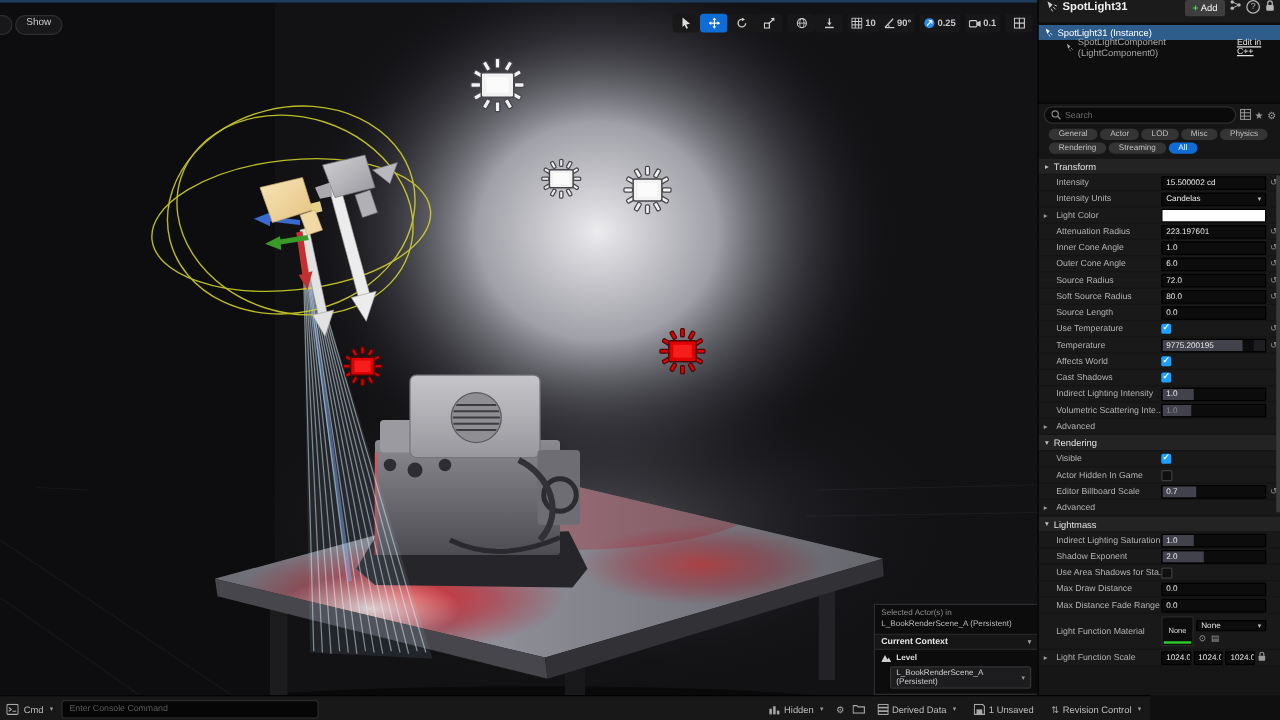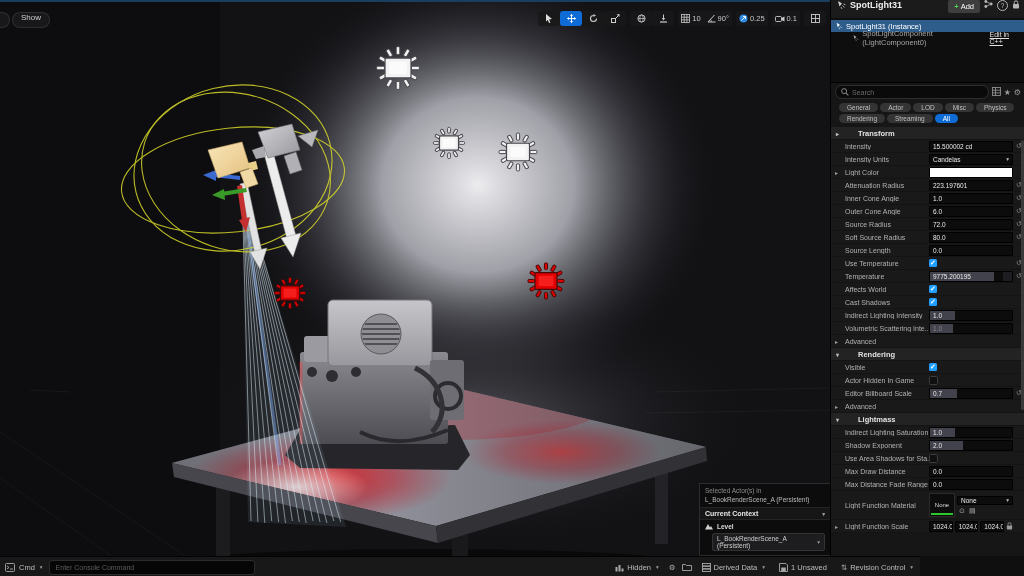--- a/index.html
+++ b/index.html
@@ -8,21 +8,21 @@
         -webkit-font-smoothing:antialiased;}
   
   #viewport{position:absolute;left:0;top:0;width:830px;height:556px;background:#121215;overflow:hidden;}
   #topline{position:absolute;left:0;top:0;width:830px;height:2px;background:#1c3e5e;}
   #scene{position:absolute;left:0;top:0;}
   .vp-pill{position:absolute;display:flex;gap:3px;height:14px;
            background:rgba(26,26,28,.88);border-radius:8px;color:#cfcfcf;font-size:8px;
            padding:0 8px;border:1px solid rgba(70,70,74,.5);}
   #menu-pill{left:-8px;top:12px;width:16px;padding:0;}
   #show-pill{left:12px;top:12px;}
-  #vp-toolbar{position:absolute;right:4px;top:11px;display:flex;align-items:center;gap:0;}
+  #vp-toolbar{position:absolute;right:4px;top:11px;display:flex;align-items:center;gap:0;font-weight:bold;}
   .tbtn{height:15px;min-width:16px;display:flex;align-items:center;justify-content:center;
         gap:2px;background:rgba(24,24,26,.9);border-radius:3px;color:#c8c8c8;font-size:7.5px;
         padding:0 3px;}
   .tbtn.blue{background:#0f6cd6;color:#fff;}
   .tbtn svg{display:block;}
   .tgap{width:4px;}
   
   #ctx{position:absolute;right:0;bottom:0;width:130px;background:rgba(12,12,13,.93);
        border:1px solid #2c2c2e;border-right:none;font-size:6.5px;color:#bbb;}
   #ctx .pad{padding:3px 5px 2px 5px;line-height:1.35;}
@@ -53,22 +53,22 @@
   .trow .sub{margin-left:14px;}
   .edit-link{margin-left:auto;color:#e4e4e4;text-decoration:underline;font-size:7px;}
   #searchrow{display:flex;align-items:center;gap:3px;padding:2px 4px;height:14px;background:#161616;}
   #searchbox{flex:1;display:flex;align-items:center;gap:3px;background:#0a0a0a;
              border:1px solid #2e2e2e;border-radius:7px;height:12px;padding:0 5px;color:#6b6b6b;font-size:7px;}
   .sicon{color:#9a9a9a;font-size:8px;}
   #chips{display:flex;flex-wrap:wrap;gap:2px;padding:2px 8px 4px 8px;background:#161616;}
   .chip{background:#343434;border-radius:7px;padding:1px 8px;font-size:6.5px;color:#c0c0c0;}
   .chip.on{background:#0f6cd6;color:#fff;}
   #props{position:relative;}
-  .sec-h{height:12px;display:flex;align-items:center;gap:19px;background:#232324;
-         border-bottom:1px solid #141414;padding:0 5px;color:#e2e2e2;font-weight:bold;font-size:7.5px;}
+  .sec-h{height:12px;display:flex;align-items:center;gap:4px;background:#232324;
+         border-bottom:1px solid #141414;padding:0 5px;color:#e2e2e2;font-weight:normal;font-size:7.5px;}
   .car{font-size:6px;color:#bdbdbd;}
   .prow{height:12px;display:flex;align-items:center;background:#191919;
         border-bottom:1px solid #141414;padding-left:14px;font-size:7px;color:#b2b2b2;position:relative;}
   .prow.tall{height:28px;}
   .prow .exp{position:absolute;left:4px;font-size:6px;color:#9a9a9a;}
   .lbl{width:84px;white-space:nowrap;overflow:hidden;flex-shrink:0;}
   .val{flex:1;display:flex;align-items:center;gap:2px;min-width:0;}
   .rst{width:12px;text-align:center;color:#8f8f8f;font-size:7px;flex-shrink:0;}
   .fld{position:relative;overflow:hidden;height:9px;background:#0c0c0c;border:1px solid #010101;
        border-radius:1px;color:#e9e9e9;display:flex;align-items:center;padding:0 3px;

